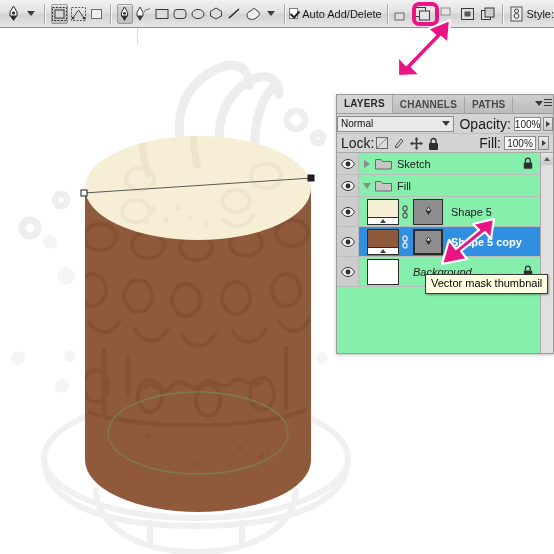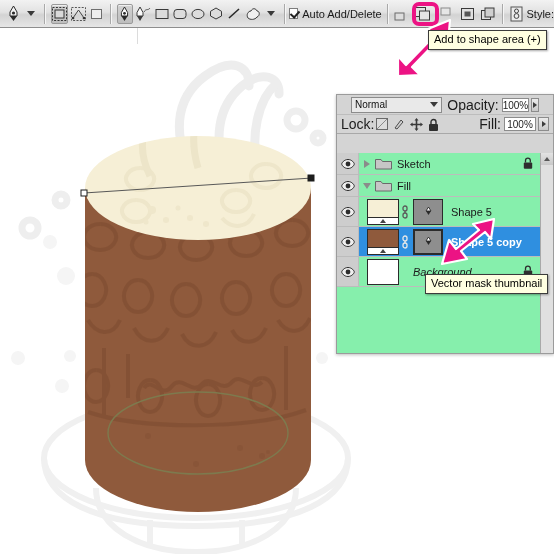--- a/index.html
+++ b/index.html
@@ -96,21 +96,21 @@
   .tab.sel{background:#d4d4d4;color:#2a2a2a;height:18px;line-height:18px;}
   .panel-menu{
     position:absolute;right:4px;top:3px;width:14px;height:11px;
     display:flex;align-items:center;
   }
   .pm-tri{width:0;height:0;border-left:4px solid transparent;border-right:4px solid transparent;border-top:5px solid #3a3a3a;}
   .pm-lines{margin-left:1px;}
   .pm-lines i{display:block;width:8px;height:1px;background:#3a3a3a;margin-bottom:2px;}
 
   .blendrow{
-    height:20px;display:flex;align-items:center;padding:0 14px;
+    height:20px;display:flex;align-items:center;padding:0 0;
     border-bottom:1px solid #bdbdbd;box-sizing:border-box;
   }
   .combo{
     width:138px;height:16px;background:#e9e9e9;border:1px solid #8c8c8c;
     display:flex;align-items:center;justify-content:space-between;
     padding:0 3px;box-sizing:border-box;font-size:10px;color:#111;
   }
   .combo .c-tri{width:0;height:0;border-left:4px solid transparent;border-right:4px solid transparent;border-top:5px solid #3a3a3a;}
   .mini-label{font-size:14px;color:#1c1c1c;margin-left:5px;}
   .numbox{
@@ -431,20 +431,33 @@
   <svg class="arrow" id="arrow-top" width="56" height="58" viewBox="0 0 56 58">
     <path d="M52,2 L30,11 L37,17 L8,47 L0,38 L0,58 L22,57 L14,49 L43,19 L50,25 Z" fill="#ec1384" stroke="#ffffff" stroke-width="2.2" stroke-linejoin="round"></path>
   </svg>
 
   <svg class="arrow" id="arrow-layer" width="56" height="50" viewBox="0 0 56 50">
     <path d="M54,1 L33,6 L39,12 L16,31 L9,22 L2,46 L27,41 L21,33 L45,14 L51,21 Z" fill="#ec1384" stroke="#ffffff" stroke-width="2.2" stroke-linejoin="round"></path>
   </svg>
 
   <div class="panel">
 
+    <div class="tabs">
+      <div class="tab sel">LAYERS</div>
+      <div class="tab">CHANNELS</div>
+      <div class="tab">PATHS</div>
+      <div class="panel-menu">
+        <div class="pm-tri"></div>
+        <div class="pm-lines">
+            <i></i>
+            <i></i>
+            <i></i>
+          </div>
+      </div>
+    </div>
 
     <div class="blendrow">
       <div class="combo">
         <span>Normal</span>
         <span class="c-tri"></span>
       </div>
       <span class="mini-label">Opacity:</span>
       <div class="numbox">100%</div>
       <div class="spin">
           <i class="s-tri"></i>
@@ -599,16 +612,15 @@
     </div>
 
     <div class="scroll">
       <div class="sarr">
           <i></i>
         </div>
       <div class="strack"></div>
     </div>
   </div>
 
-  <div class="tooltip" id="tip-shape">Add to shape area (+)</div>
   <div class="tooltip" id="tip-vector">Vector mask thumbnail</div>
 
 </div>
 
 </body></html>

